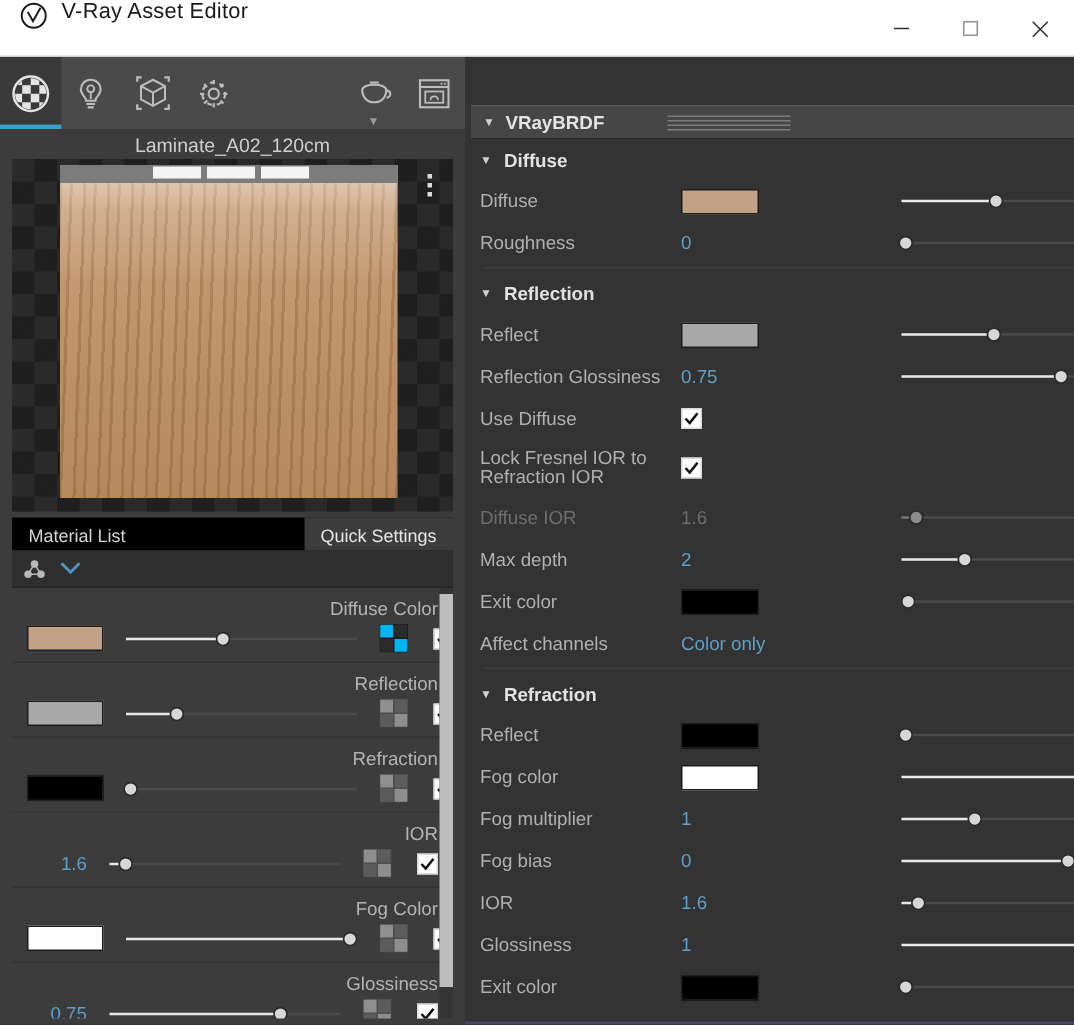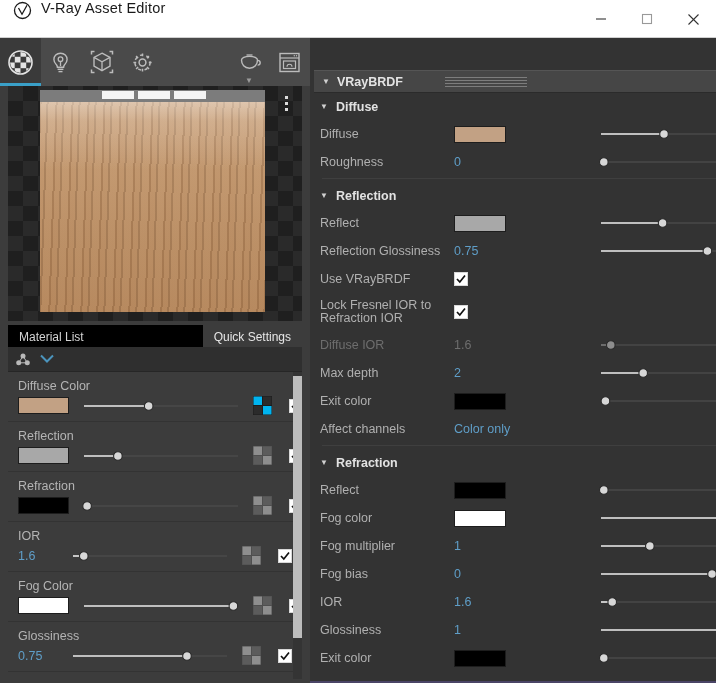--- a/index.html
+++ b/index.html
@@ -68,21 +68,21 @@
   .tab{ padding:3px 11px 0 11px; color:#d4d4d4; line-height:19px;}
   .tab.active{ background:#3c3c3c; color:#e6e6e6;}
 
   
   #generic-row{ display:flex; align-items:center; height:25px; background:#2f2f2f; margin:0 8px; padding:0 8px; border-bottom:1px solid #262626;}
   #generic-row .mnode{ margin-right:10px; display:flex;}
   #generic-row .lbl{ color:#5f9ec8; font-size:12.5px; flex:1;}
   #generic-row .chev{ color:#4b94bd;}
 
   
-  #leftlist{ flex:1; margin:0 8px 4px 8px; background:#3c3c3c; position:relative; overflow:hidden;}
+  #leftlist{ flex:1; margin:0 8px 4px 8px; background:#3c3c3c; position:relative; overflow:hidden;text-align:right;}
   .lrow{ padding:7px 10px 6px 10px; border-bottom:1px solid #333333;}
   .lrow .lname{ color:#b4b4b4; font-size:12.5px; margin-bottom:3px;}
   .lrow .lctl{ display:flex; align-items:center; gap:8px;}
   .lrow .lval{ color:#5f9ec8; font-size:12.5px; width:48px;}
   .swatch{ width:51px; height:17px; border:1px solid #1d1d1d; flex:0 0 auto;}
   .lslider{ flex:1; position:relative; height:14px; }
   #left-scroll{ position:absolute; right:0px; top:0; width:9px; background:#343434;}
   #left-thumb{ position:absolute; right:0px; width:9px; background:#bdbdbd;}
 
   
@@ -214,20 +214,21 @@
           <line x1="3" y1="8" x2="22" y2="8" stroke="currentColor" stroke-width="1.2"></line>
           <rect x="6.5" y="11" width="12" height="7.5" fill="none" stroke="currentColor" stroke-width="1.2"></rect>
           <path d="M10 16.8c0-1.5 1.1-2.6 2.5-2.6s2.5 1.1 2.5 2.6" fill="none" stroke="currentColor" stroke-width="1.1"></path>
           <circle cx="19.5" cy="5.8" r=".7" fill="currentColor"></circle>
             <circle cx="17.3" cy="5.8" r=".7" fill="currentColor"></circle>
         </svg>
       </div>
     </div>
 
     <div id="preview-wrap">
+      <div id="asset-name">Laminate_A02_120cm</div>
       <div id="preview">
         <div id="thumb">
           <div class="wallband"></div>
           <div class="lamp" style="left:62px;width:32px;"></div>
           <div class="lamp" style="left:98px;width:32px;"></div>
           <div class="lamp" style="left:134px;width:32px;"></div>
         </div>
         <div id="kebab">
             <i></i>
             <i></i>
@@ -474,21 +475,21 @@
             <span class="pfield">
               <span class="pval">0.75</span>
             </span>
             <span class="pslider"><svg width="154" height="14" viewBox="0 0 154 14">
                 <line x1="7" y1="7" x2="147" y2="7" stroke="#4a4a4a" stroke-width="1.6"></line>
                 <line x1="7" y1="7" x2="113.4" y2="7" stroke="#e8e8e8" stroke-width="1.6"></line>
                 <circle cx="113.4" cy="7" r="4.3" fill="#d7d7d7" stroke="#2a2a2a" stroke-width="1.1"></circle>
               </svg></span>
           </div>
           <div class="prow">
-            <span class="pname">Use VRayBRDF</span>
+            <span class="pname">Use Diffuse</span>
             <span class="chk">
               <svg width="10" height="10" viewBox="0 0 10 10">
                 <path d="M1 5 L3.8 8 L9 1.5" fill="none" stroke="#111" stroke-width="1.7"></path>
               </svg>
             </span>
           </div>
           <div class="prow tall">
             <span class="pname">Lock Fresnel IOR to Refraction IOR</span>
             <span class="chk">
               <svg width="10" height="10" viewBox="0 0 10 10">

